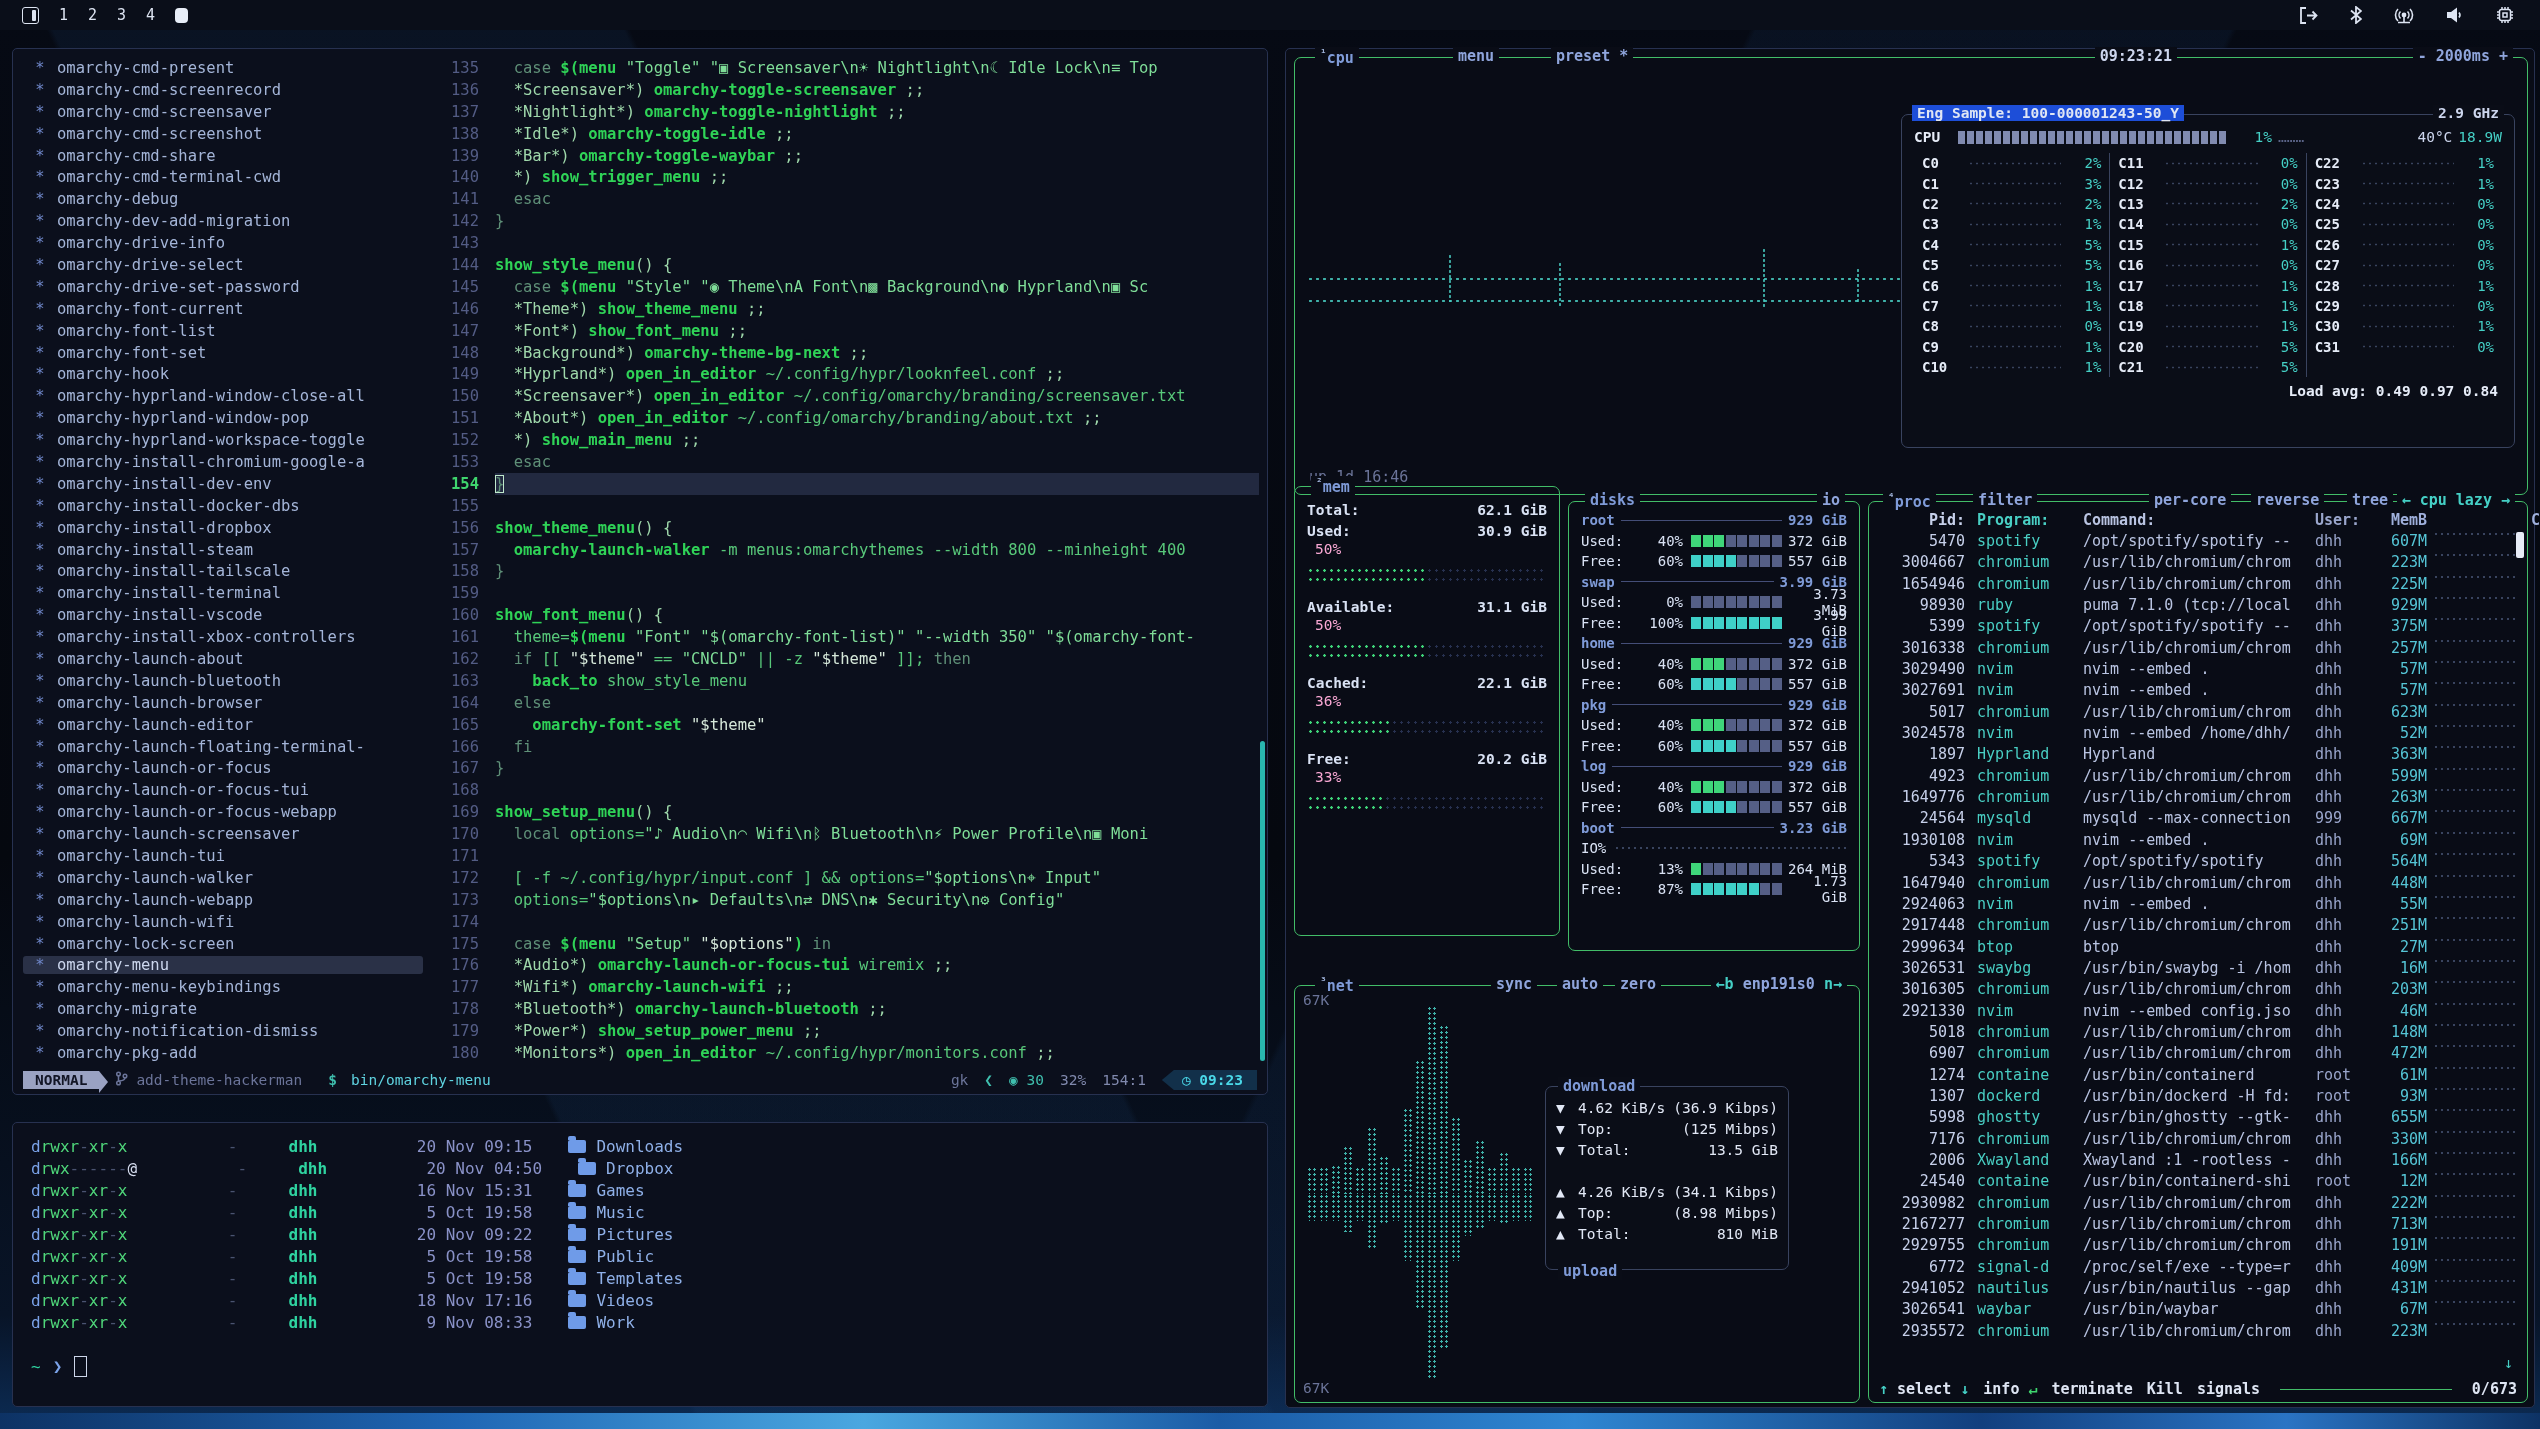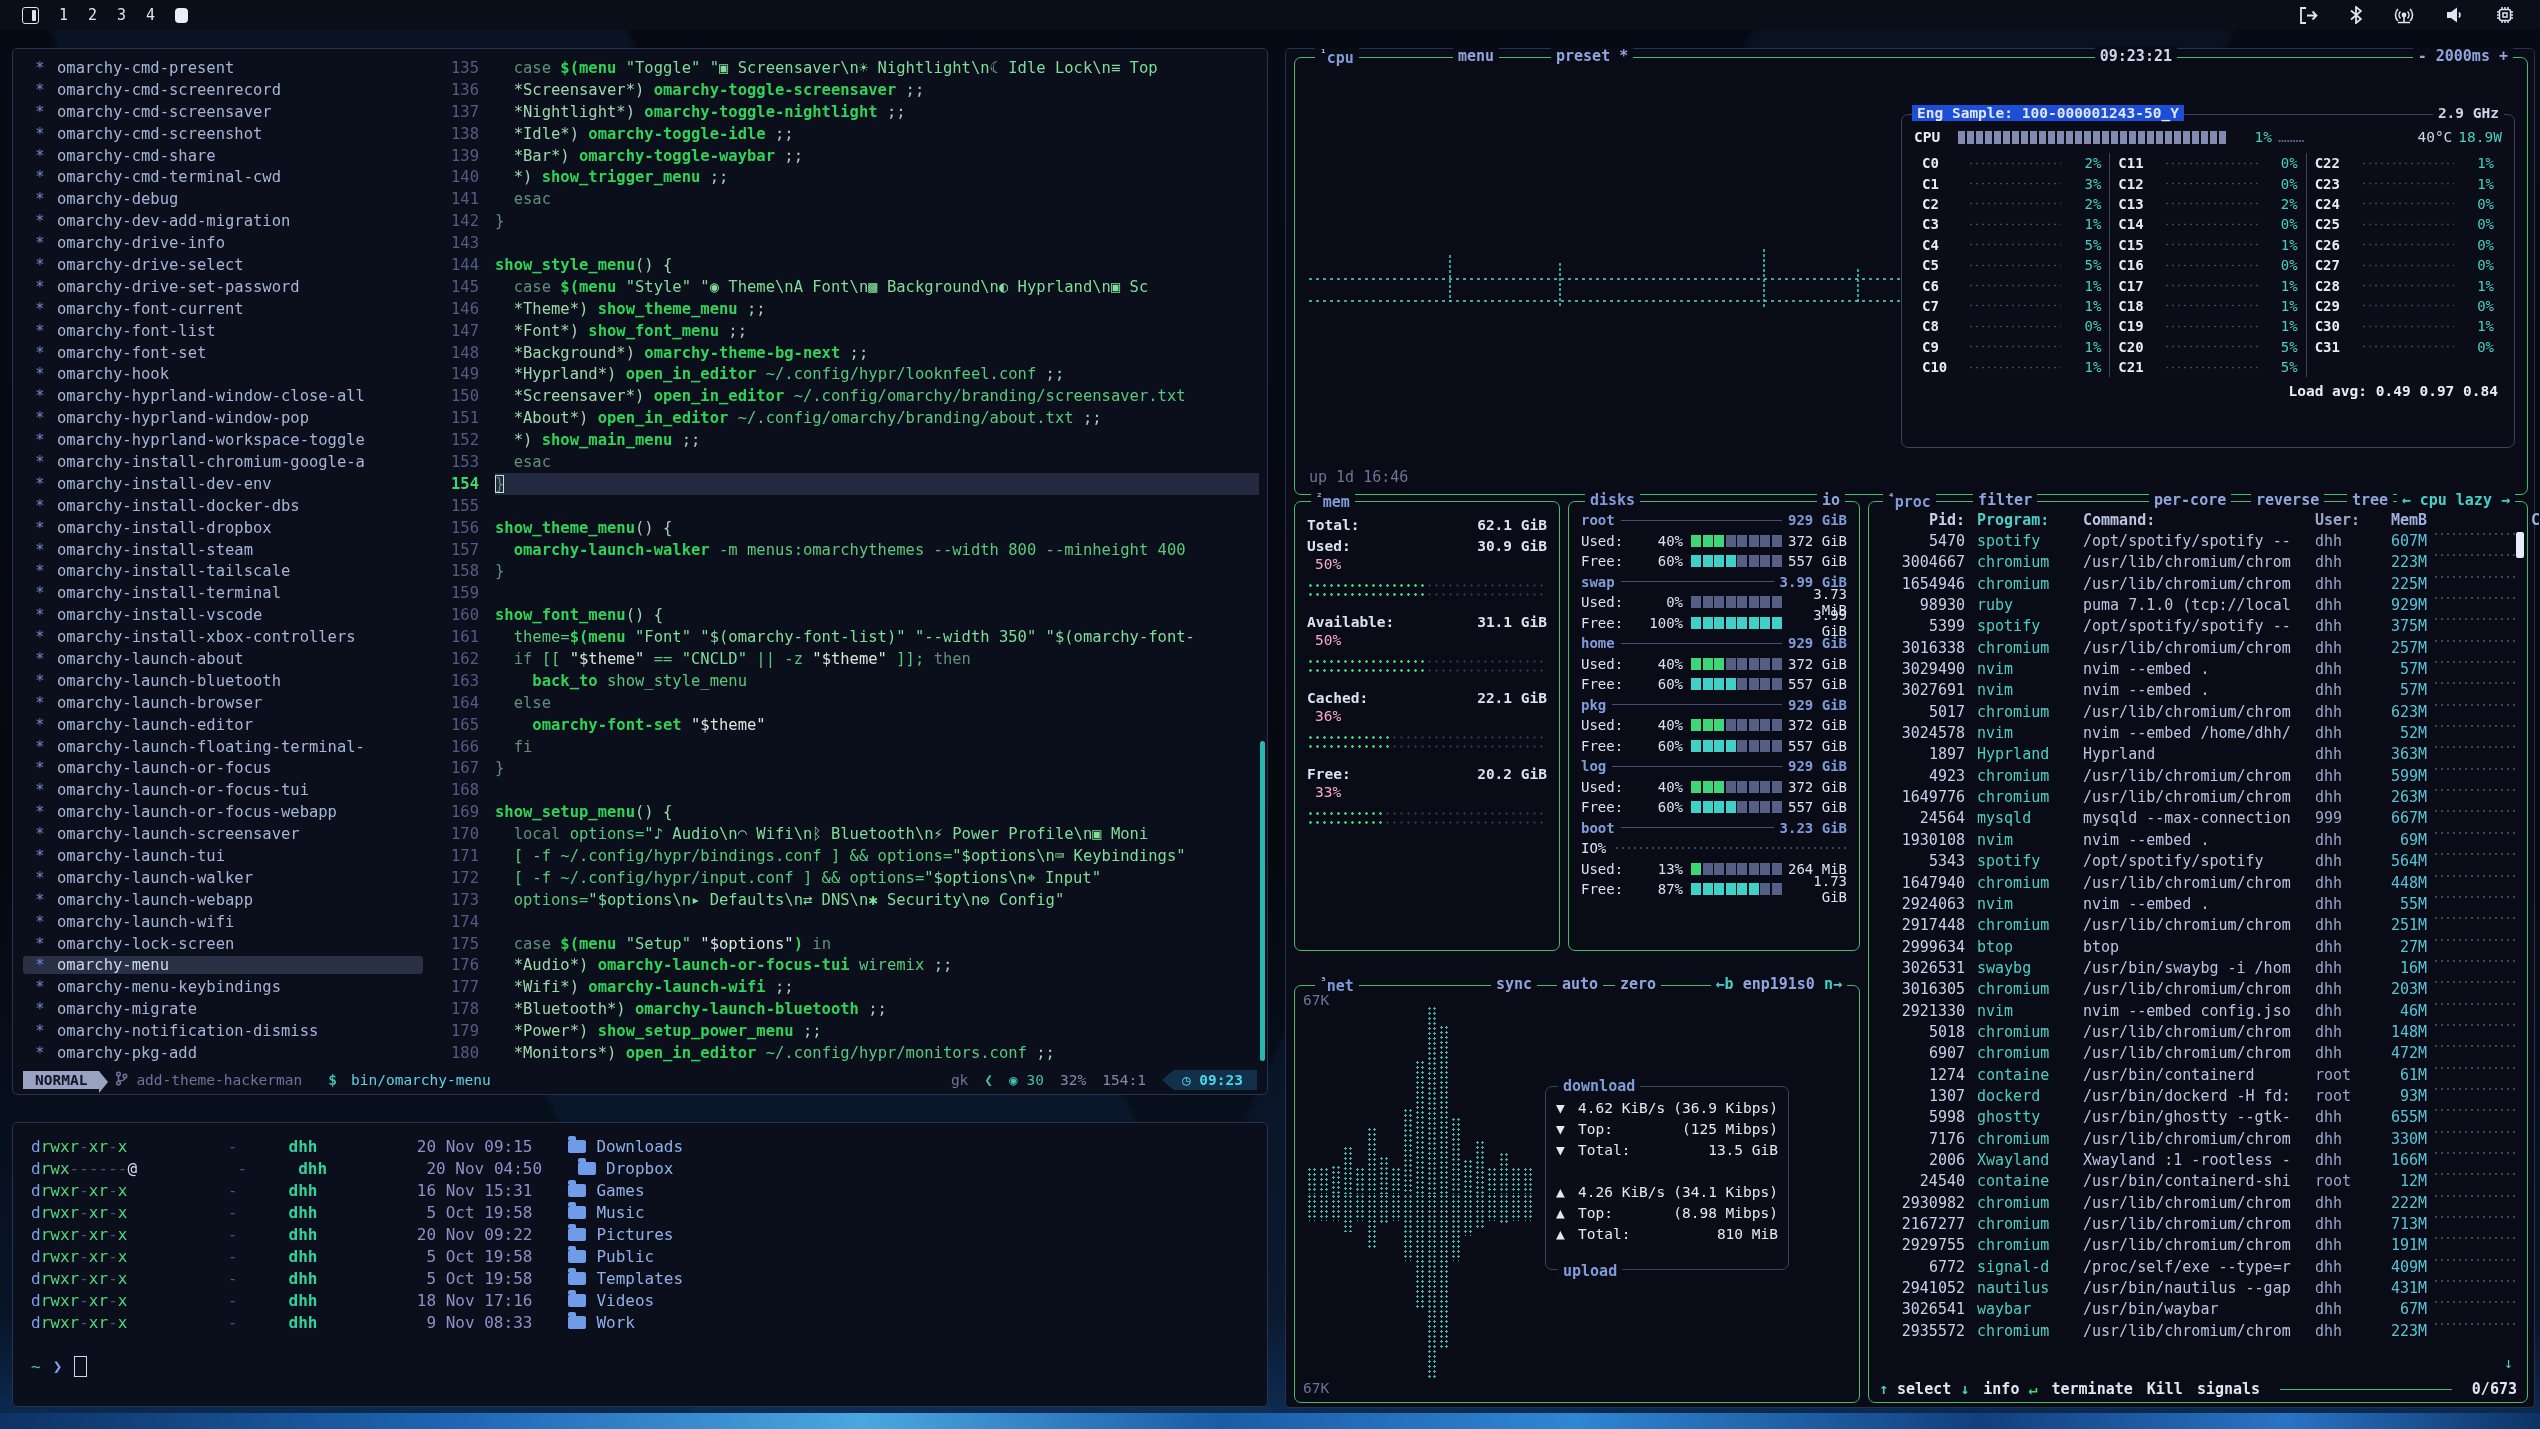--- a/index.html
+++ b/index.html
@@ -103,21 +103,21 @@
   .cpumeter i{width:7px;height:13px;background:#818bb0;display:block;}
   .coregrid{display:flex;margin-top:4px;}
   .corecol{flex:1;border-right:1px solid #39435f;padding:0 8px;}
   .corecol:last-child{border-right:none;}
   .corerow{display:flex;align-items:center;height:20.4px;font-size:14px;}
   .corerow .cname{color:#e6ecf8;font-weight:bold;width:40px;flex:none;}
   .cdots{flex:1;height:5px;background-image:radial-gradient(circle,#39445f 1px,transparent 1.15px);background-size:6px 5px;margin:0 6px;}
   .corerow .cpct{width:34px;text-align:right;color:#45d0c6;flex:none;}
   .loadavg{text-align:right;font-size:14.5px;color:#e6ecf8;font-weight:bold;margin-top:6px;padding-right:4px;}
 
-  .mem-box{left:8px;top:452px;width:266px;height:450px;padding:12px 12px;box-sizing:border-box;}
+  .mem-box{left:8px;top:437px;width:266px;height:450px;padding:12px 12px;box-sizing:border-box;}
   .memrow{display:flex;font-size:14.5px;height:21px;align-items:center;color:#d9e2f4;font-weight:bold;}
   .memrow .mv{margin-left:auto;}
   .mempct{font-size:14.5px;height:21px;color:#f9a8d4;padding-left:8px;}
   .memmeter{height:20px;position:relative;margin:4px 0 10px;background-image:radial-gradient(circle,#273150 1px,transparent 1.15px);background-size:7px 9px;}
   .memfill{position:absolute;left:0;top:0;bottom:0;background-image:radial-gradient(circle,#3fd67a 1.3px,transparent 1.45px);background-size:7px 9px;}
 
   .disks-box{left:282px;top:452px;width:292px;height:450px;padding:8px 12px;box-sizing:border-box;}
   .dhead{display:flex;align-items:center;height:20.5px;font-size:14px;gap:6px;}
   .dname{color:#7f9bd8;font-weight:bold;}
   .dline{flex:1;border-top:1px solid #444e78;}
@@ -500,21 +500,20 @@
         </div>
         <span class="lnum">170</span>
         <div class="codeln"><span class="c-d">  local</span><span class="c-n"> options=</span><span class="c-s">"♪ Audio\n◠ Wifi\nᛒ Bluetooth\n⚡ Power Profile\n▣ Moni</span></div>
       </div>
       <div class="erow">
         <div class="side">
           <span class="star">*</span>
           <span class="sname">omarchy-launch-tui</span>
         </div>
         <span class="lnum">171</span>
-        <div class="codeln"><span class="c-n">  [ -f ~/.config/hypr/bindings.conf ] &amp;&amp; options=</span><span class="c-s">"$options\n⌨ Keybindings"</span></div>
       </div>
       <div class="erow">
         <div class="side">
           <span class="star">*</span>
           <span class="sname">omarchy-launch-walker</span>
         </div>
         <span class="lnum">172</span>
         <div class="codeln"><span class="c-n">  [ -f ~/.config/hypr/input.conf ] &amp;&amp; options=</span><span class="c-s">"$options\n⌖ Input"</span></div>
       </div>
       <div class="erow">

